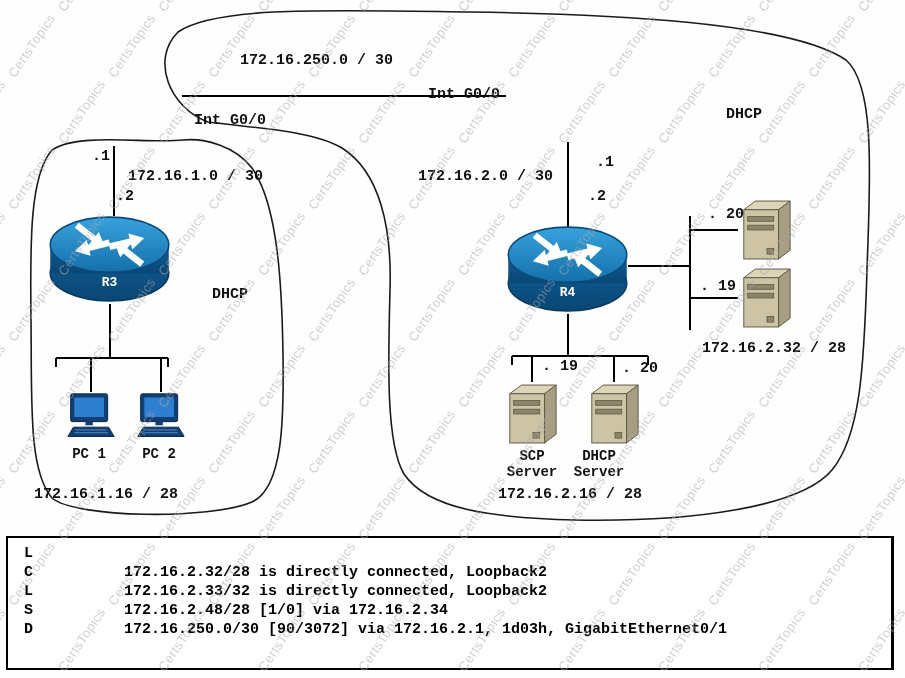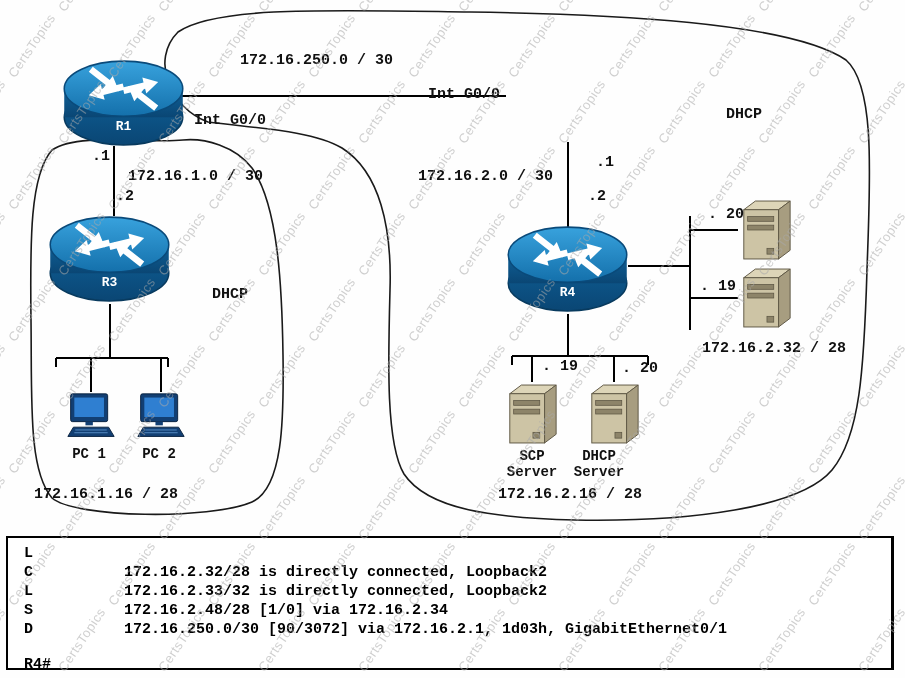--- a/index.html
+++ b/index.html
@@ -92,26 +92,20 @@
     <g stroke="#000" stroke-width="2">
       <path d="M 182,96 H 506"></path>
       <path d="M 114,146 V 216"></path>
       <path d="M 568,142 V 228"></path>
       <path d="M 628,266 H 690 M 690,216 V 330 M 690,230 H 738 M 690,298 H 738"></path>
       <path d="M 568,314 V 356 M 512,356 H 648 M 512,356 V 365 M 648,356 V 365 M 532,356 V 382 M 614,356 V 382"></path>
       <path d="M 110,304 V 358 M 56,358 H 168 M 56,358 V 367 M 168,358 V 367 M 91,358 V 392 M 161,358 V 392"></path>
     </g>
   </svg>
 
-  <div class="node router-node" style="left:60px; top:56px;">
-    <svg>
-        <use href="#router-icon"></use>
-      </svg>
-    <span class="router-name">R1</span>
-  </div>
   <div class="node router-node" style="left:46px; top:212px;">
     <svg>
         <use href="#router-icon"></use>
       </svg>
     <span class="router-name">R3</span>
   </div>
   <div class="node router-node" style="left:504px; top:222px;">
     <svg>
         <use href="#router-icon"></use>
       </svg>
@@ -194,21 +188,20 @@
       <span class="route">172.16.2.33/32 is directly connected, Loopback2</span>
     </div>
     <div class="console-row">
       <span class="code">S</span>
       <span class="route">172.16.2.48/28 [1/0] via 172.16.2.34</span>
     </div>
     <div class="console-row">
       <span class="code">D</span>
       <span class="route">172.16.250.0/30 [90/3072] via 172.16.2.1, 1d03h, GigabitEthernet0/1</span>
     </div>
-    <div class="console-prompt">R4#</div>
   </div>
 
   <div class="watermark-layer">
       <span class="wm" style="left: -55px; top: -28px;">CertsTopics</span>
       <span class="wm" style="left: 45px; top: -28px;">CertsTopics</span>
       <span class="wm" style="left: 145px; top: -28px;">CertsTopics</span>
       <span class="wm" style="left: 245px; top: -28px;">CertsTopics</span>
       <span class="wm" style="left: 345px; top: -28px;">CertsTopics</span>
       <span class="wm" style="left: 445px; top: -28px;">CertsTopics</span>
       <span class="wm" style="left: 545px; top: -28px;">CertsTopics</span>

